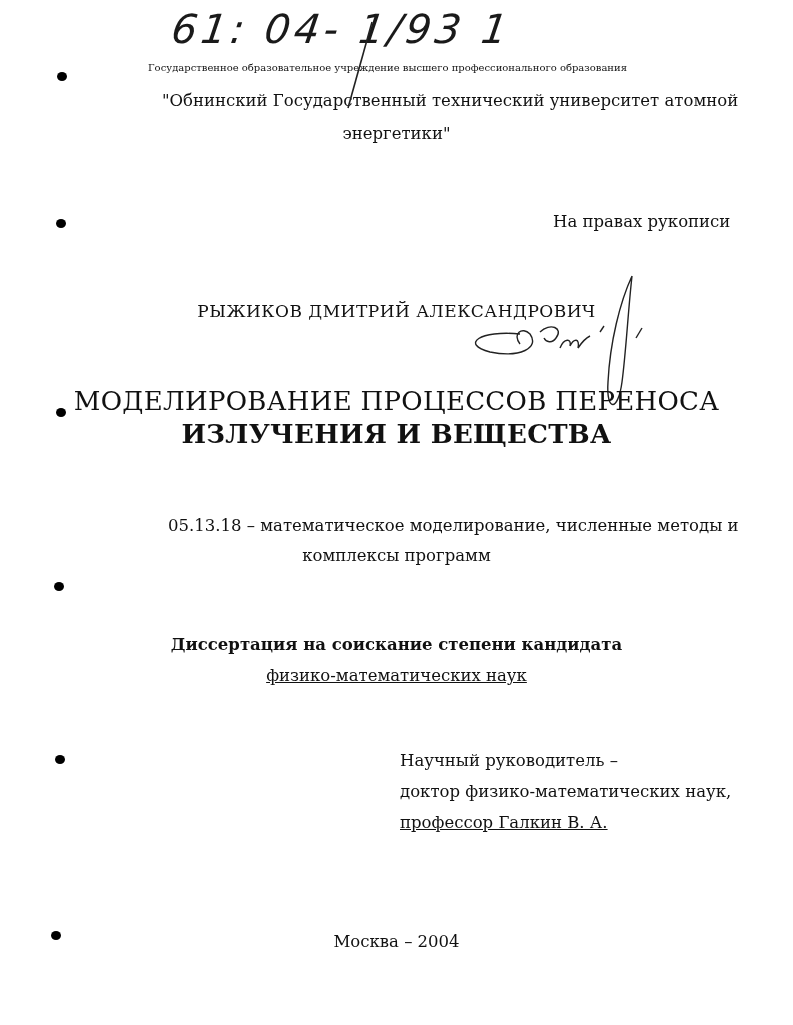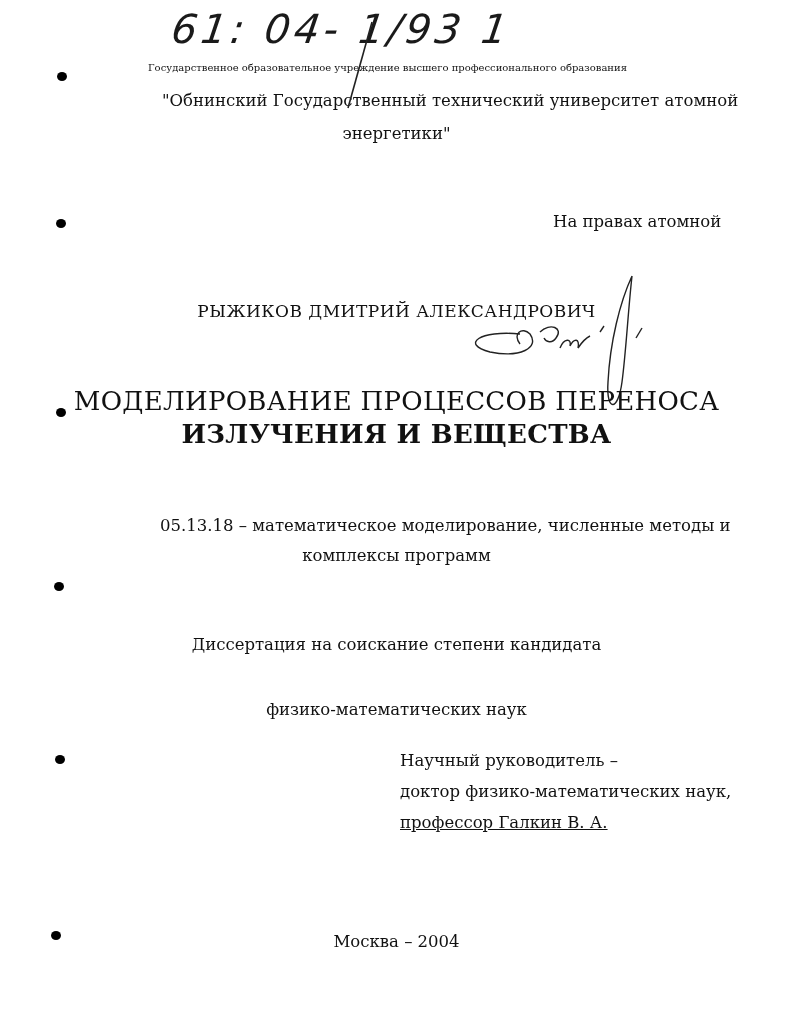--- a/index.html
+++ b/index.html
@@ -29,38 +29,38 @@
 <div class="dot" style="left:51px; top:931px;"></div>
 
 <div class="abs small" style="left:148px; top:62px;">Государственное образовательное учреждение высшего профессионального образования</div>
 <div class="abs body16" style="left:162px; top:91px;">"Обнинский Государственный технический университет атомной</div>
 <div class="abs center body16" style="top:124px;">энергетики"</div>
 
 <svg class="sig" style="left:340px; top:20px;" width="40" height="90">
   <path d="M32 2 L8 88" stroke="#222" stroke-width="1.6" fill="none"></path>
 </svg>
 
-<div class="abs body16" style="left:553px; top:212px;">На правах атомной</div>
+<div class="abs body16" style="left:553px; top:212px;">На правах рукописи</div>
 
 <div class="abs center name" style="top:301px;">РЫЖИКОВ ДМИТРИЙ АЛЕКСАНДРОВИЧ</div>
 
 <svg class="sig" style="left:460px; top:272px;" width="200" height="160">
   <path d="M172 4 C160 30 150 70 148 110 C146 140 158 140 162 110 C166 80 168 40 172 4" stroke="#222" stroke-width="1.4" fill="none"></path>
   <path d="M60 62 C20 58 0 72 30 80 C60 86 80 76 70 62 C62 54 52 62 60 72" stroke="#222" stroke-width="1.4" fill="none"></path>
   <path d="M80 60 C90 50 104 56 96 66 C92 72 86 70 84 66 M100 76 C104 66 112 66 110 74 C114 66 120 66 118 76 C122 70 126 66 130 64" stroke="#222" stroke-width="1.4" fill="none"></path>
   <path d="M140 60 L144 54" stroke="#222" stroke-width="1.4"></path>
   <path d="M176 66 L182 56" stroke="#222" stroke-width="1.4"></path>
 </svg>
 
 <div class="abs center title" style="top:386px;">МОДЕЛИРОВАНИЕ ПРОЦЕССОВ ПЕРЕНОСА</div>
 <div class="abs center title" style="top:419px;font-weight:bold;">ИЗЛУЧЕНИЯ И ВЕЩЕСТВА</div>
 
-<div class="abs body16" style="left:160px; top:516px;">05.13.18 – математическое моделирование, численные методы и</div>
+<div class="abs body16" style="left:168px; top:516px;">05.13.18 – математическое моделирование, численные методы и</div>
 <div class="abs center body16" style="top:546px;">комплексы программ</div>
 
-<div class="abs center body16" style="top:635px;">Диссертация на соискание степени кандидата</div>
-<div class="abs center body16" style="top:700px;">физико-математических наук</div>
+<div class="abs center body16" style="top:635px;font-weight:bold;">Диссертация на соискание степени кандидата</div>
+<div class="abs center body16" style="top:666px;text-decoration:underline;">физико-математических наук</div>
 
 <div class="abs body16" style="left:400px; top:751px;">Научный руководитель –</div>
 <div class="abs body16" style="left:400px; top:782px;">доктор физико-математических наук,</div>
 <div class="abs body16" style="left:400px; top:813px;text-decoration:underline;">профессор Галкин В. А.</div>
 
 <div class="abs center body16" style="top:932px;">Москва – 2004</div>
 
 </body></html>

